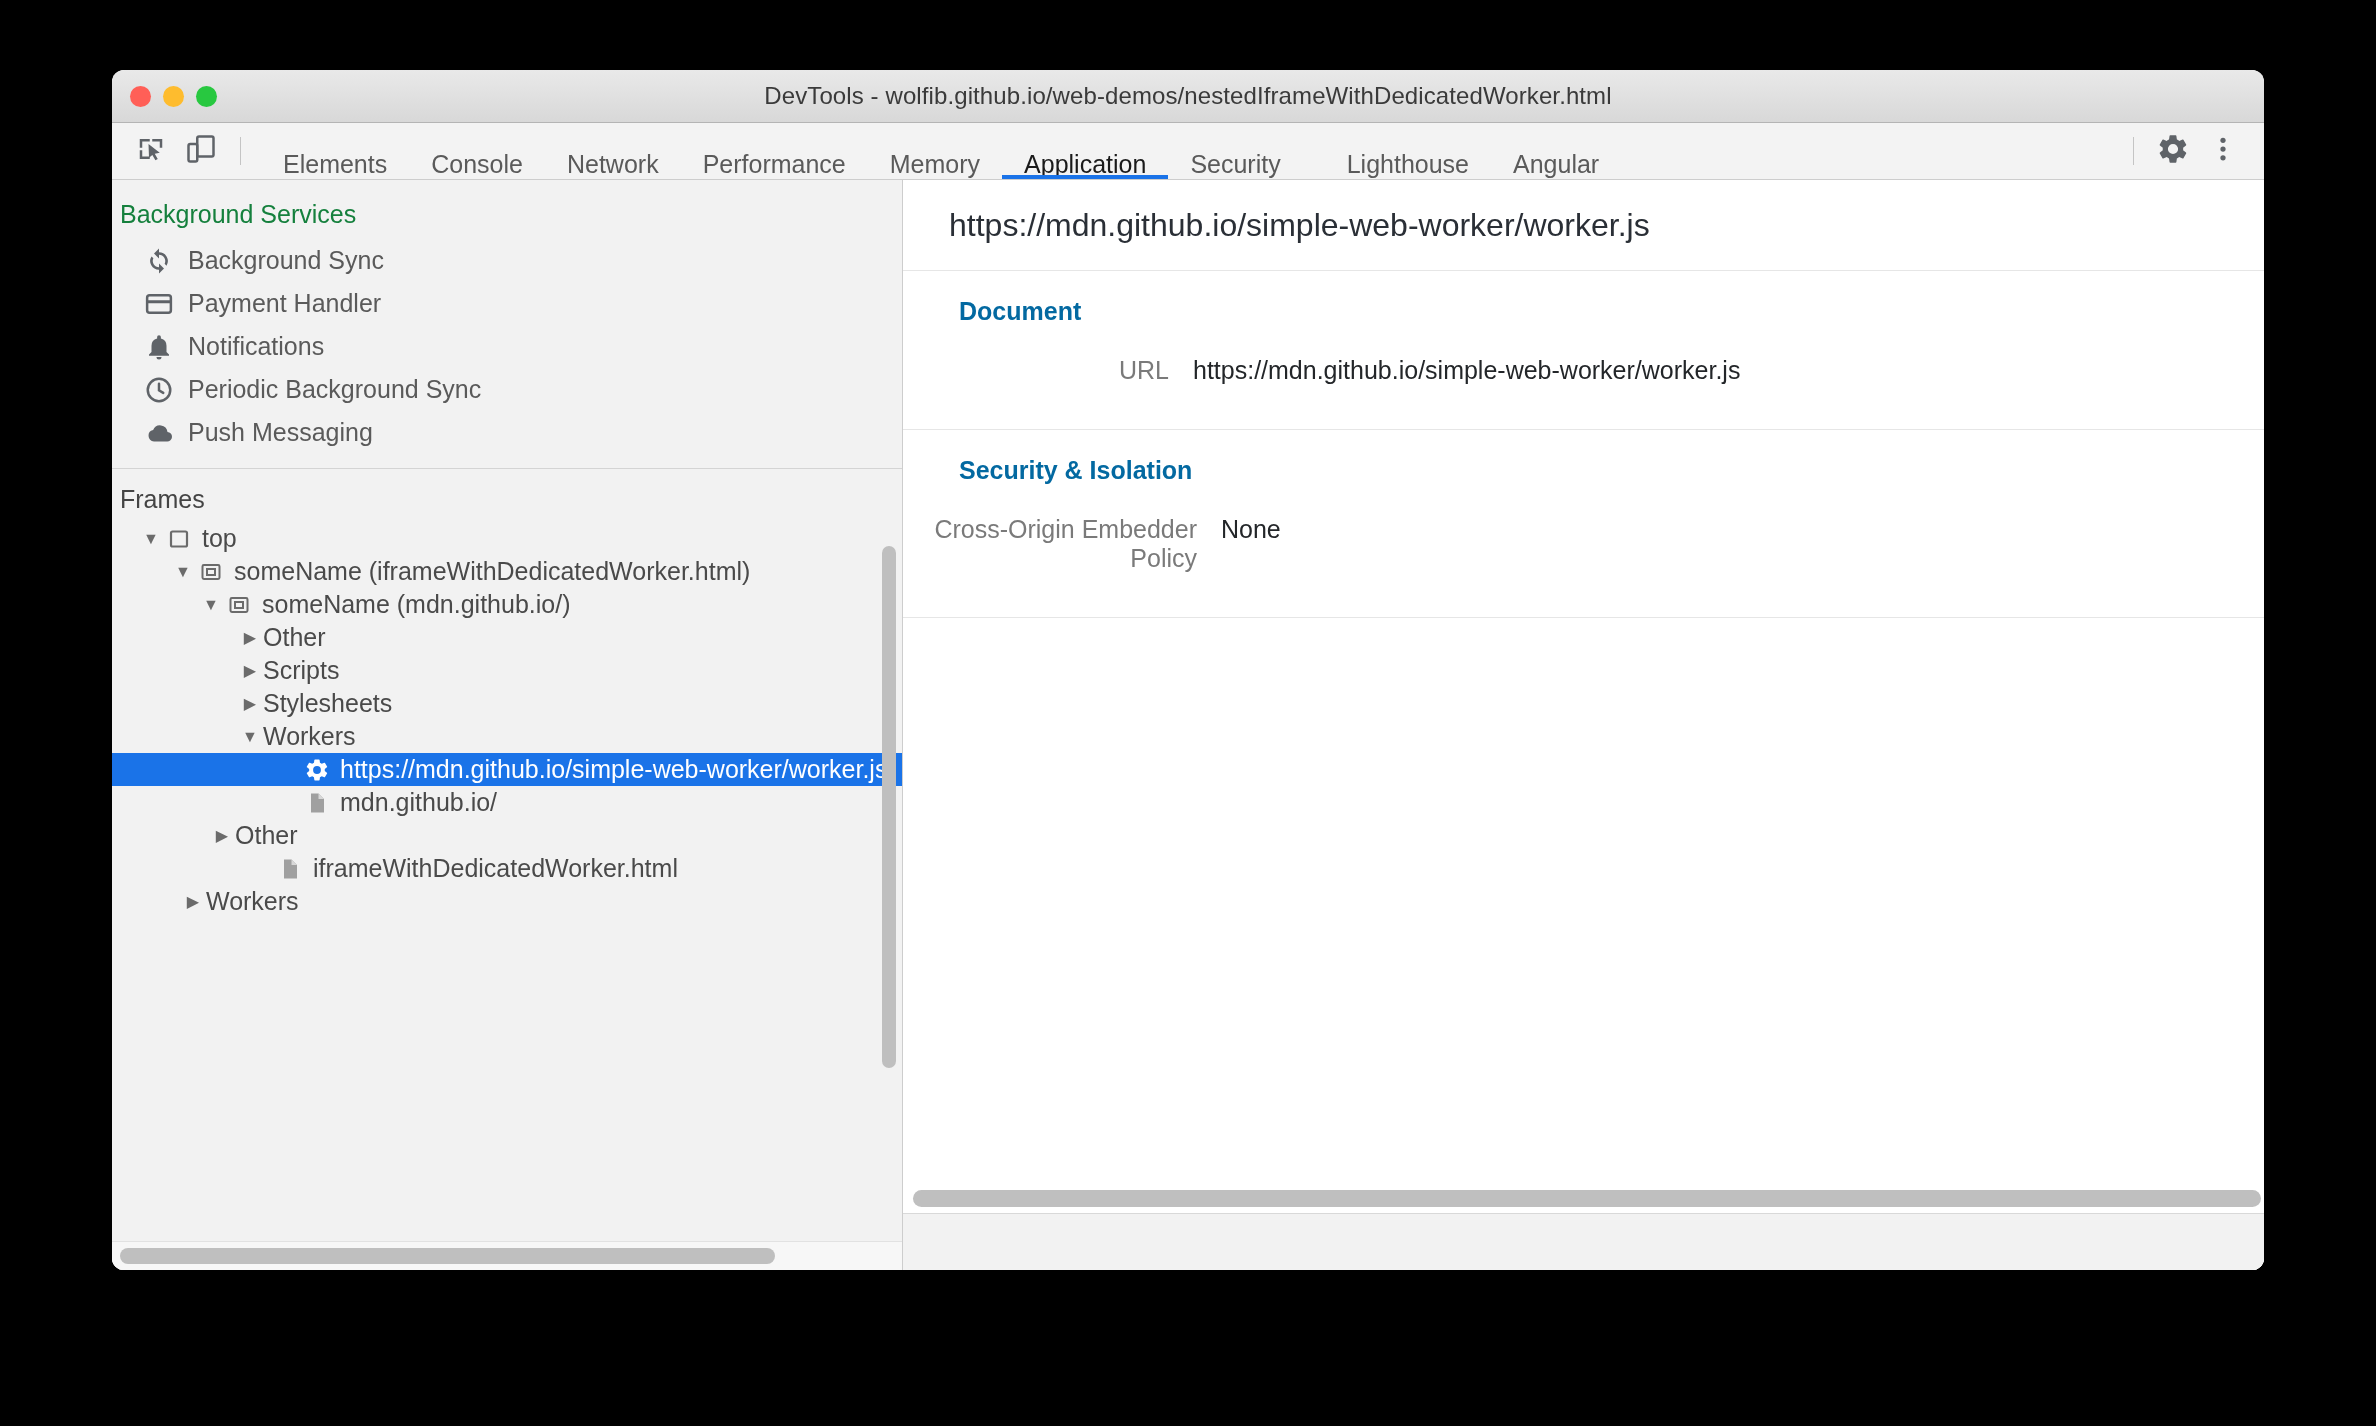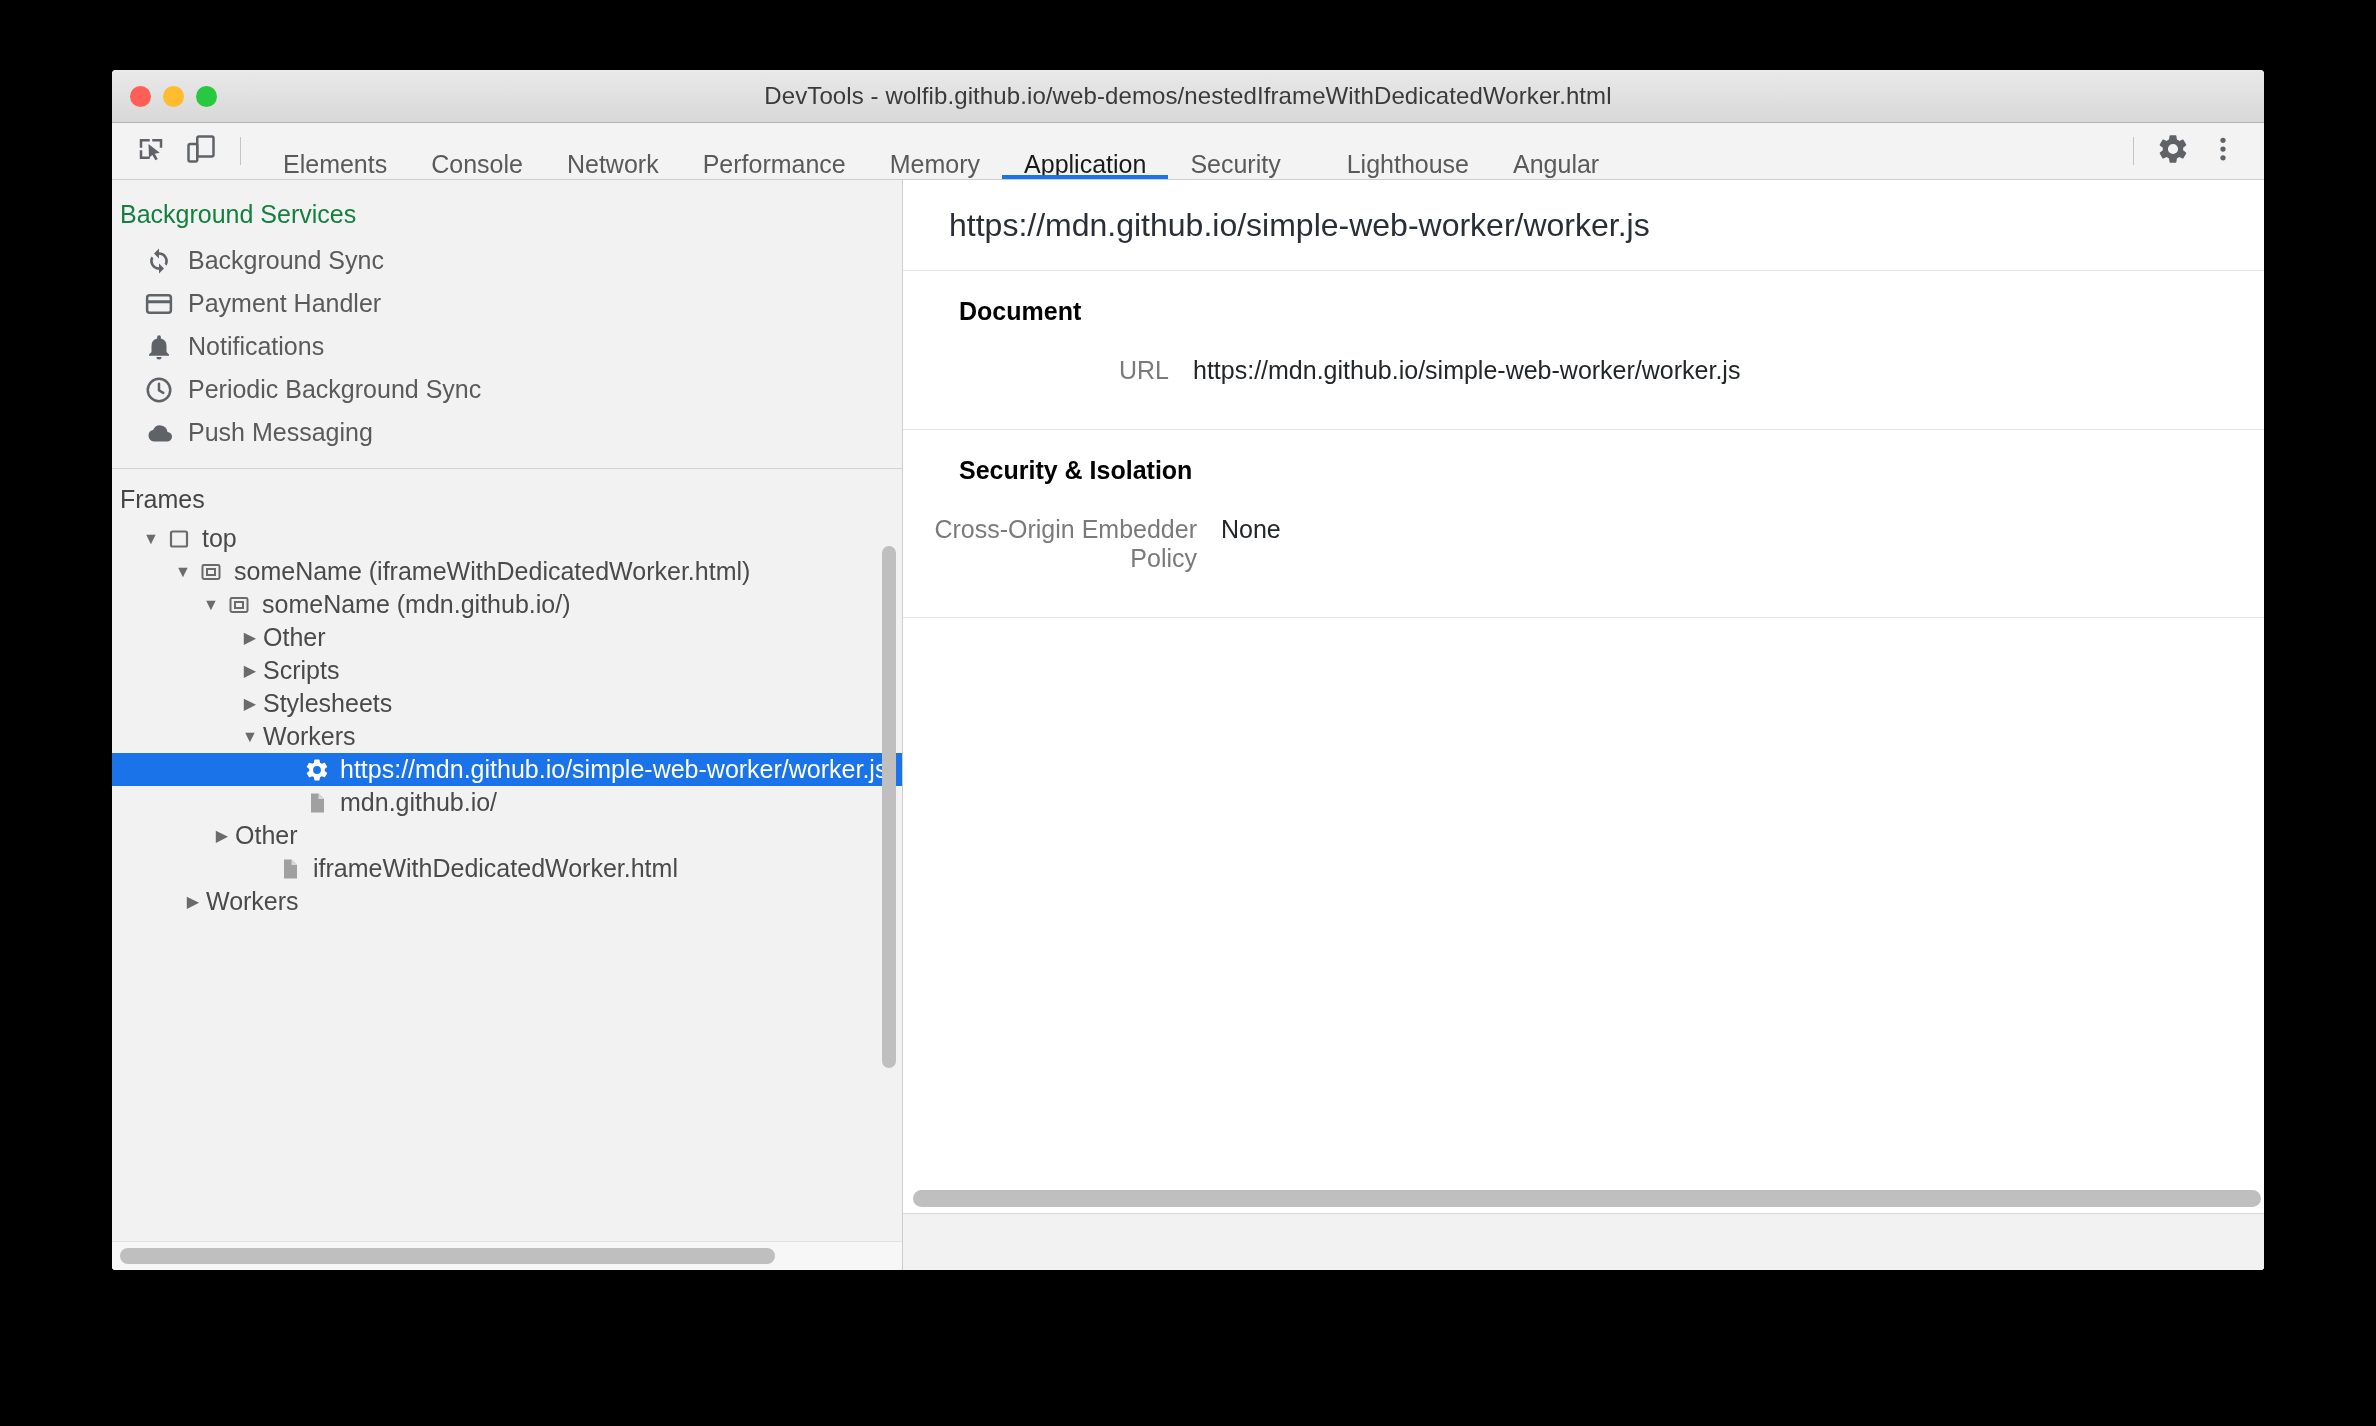--- a/index.html
+++ b/index.html
@@ -13,21 +13,21 @@
   }
 
   
   #window {
     position: absolute;
     left: 112px;
     top: 70px;
     width: 2152px;
     height: 1200px;
     background: #ffffff;
-    border-radius: 4px;
+    border-radius: 12px;
     box-shadow: 0 0 60px 18px rgba(0,0,0,0.55);
     overflow: hidden;
     display: flex;
     flex-direction: column;
   }
 
   
   #titlebar {
     position: relative;
     height: 52px;
@@ -273,21 +273,21 @@
     border-bottom: 1px solid #e6e6e6;
     white-space: nowrap;
   }
   .msection {
     border-bottom: 1px solid #e6e6e6;
     padding: 26px 0 30px 0;
   }
   .msection-title {
     font-size: 25px;
     font-weight: bold;
-    color: #000000;
+    color: #0369a1;
     padding-left: 56px;
     margin-bottom: 30px;
   }
   .mrow {
     display: flex;
     align-items: flex-start;
     margin-bottom: 14px;
   }
   .mkey {
     width: 290px;

